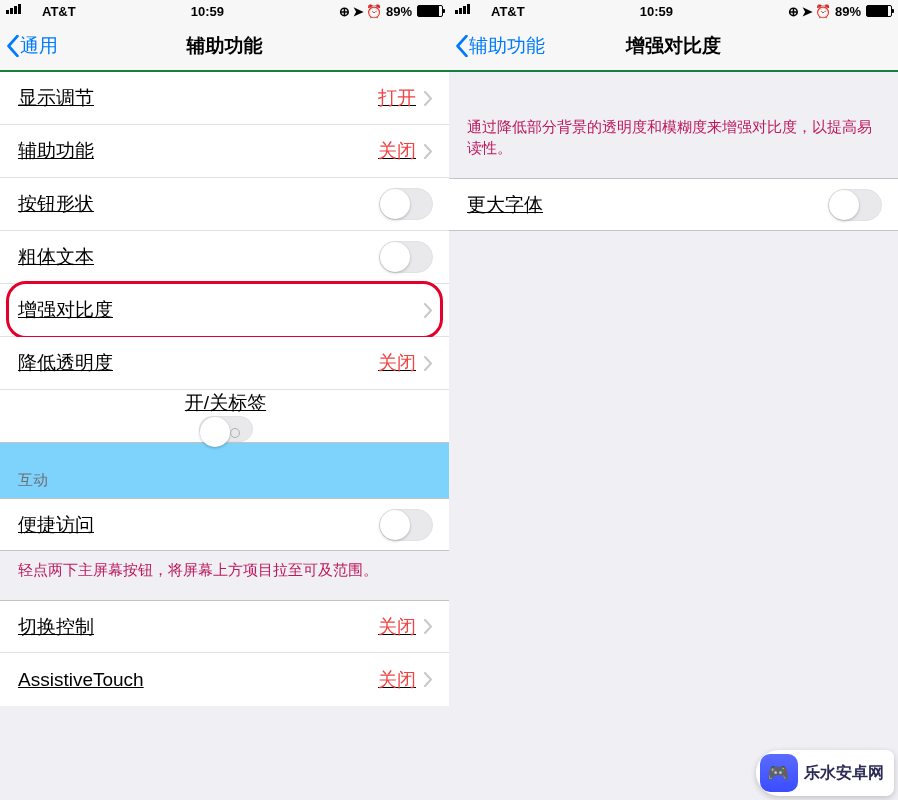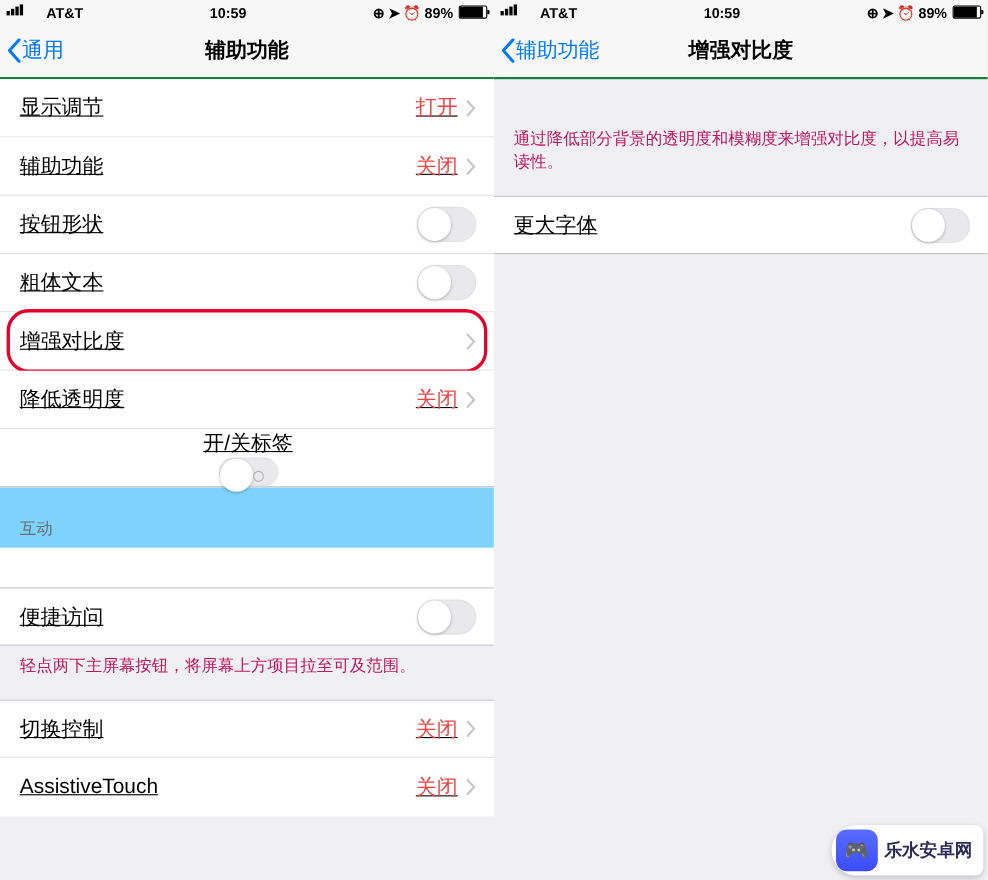--- a/index.html
+++ b/index.html
@@ -218,21 +218,21 @@
       <span class="row-label">开/关标签</span>
       <div class="toggle off-marked">
           <div class="knob"></div>
         </div>
     </div>
   </div>
 
   <div class="section-header">互动</div>
 
   <div class="list">
-    <div class="row" style="border-top:1px solid #c3c3c5;border-bottom:1px solid #c3c3c5;margin-top:36px;">
+    <div class="row" style="border-top:1px solid #c3c3c5;border-bottom:1px solid #c3c3c5;">
       <span class="row-label">便捷访问</span>
       <div class="toggle">
           <div class="knob"></div>
         </div>
     </div>
   </div>
   <div class="footer-note">轻点两下主屏幕按钮，将屏幕上方项目拉至可及范围。</div>
 
   <div class="list">
     <div class="row" style="border-top:1px solid #c3c3c5;">

